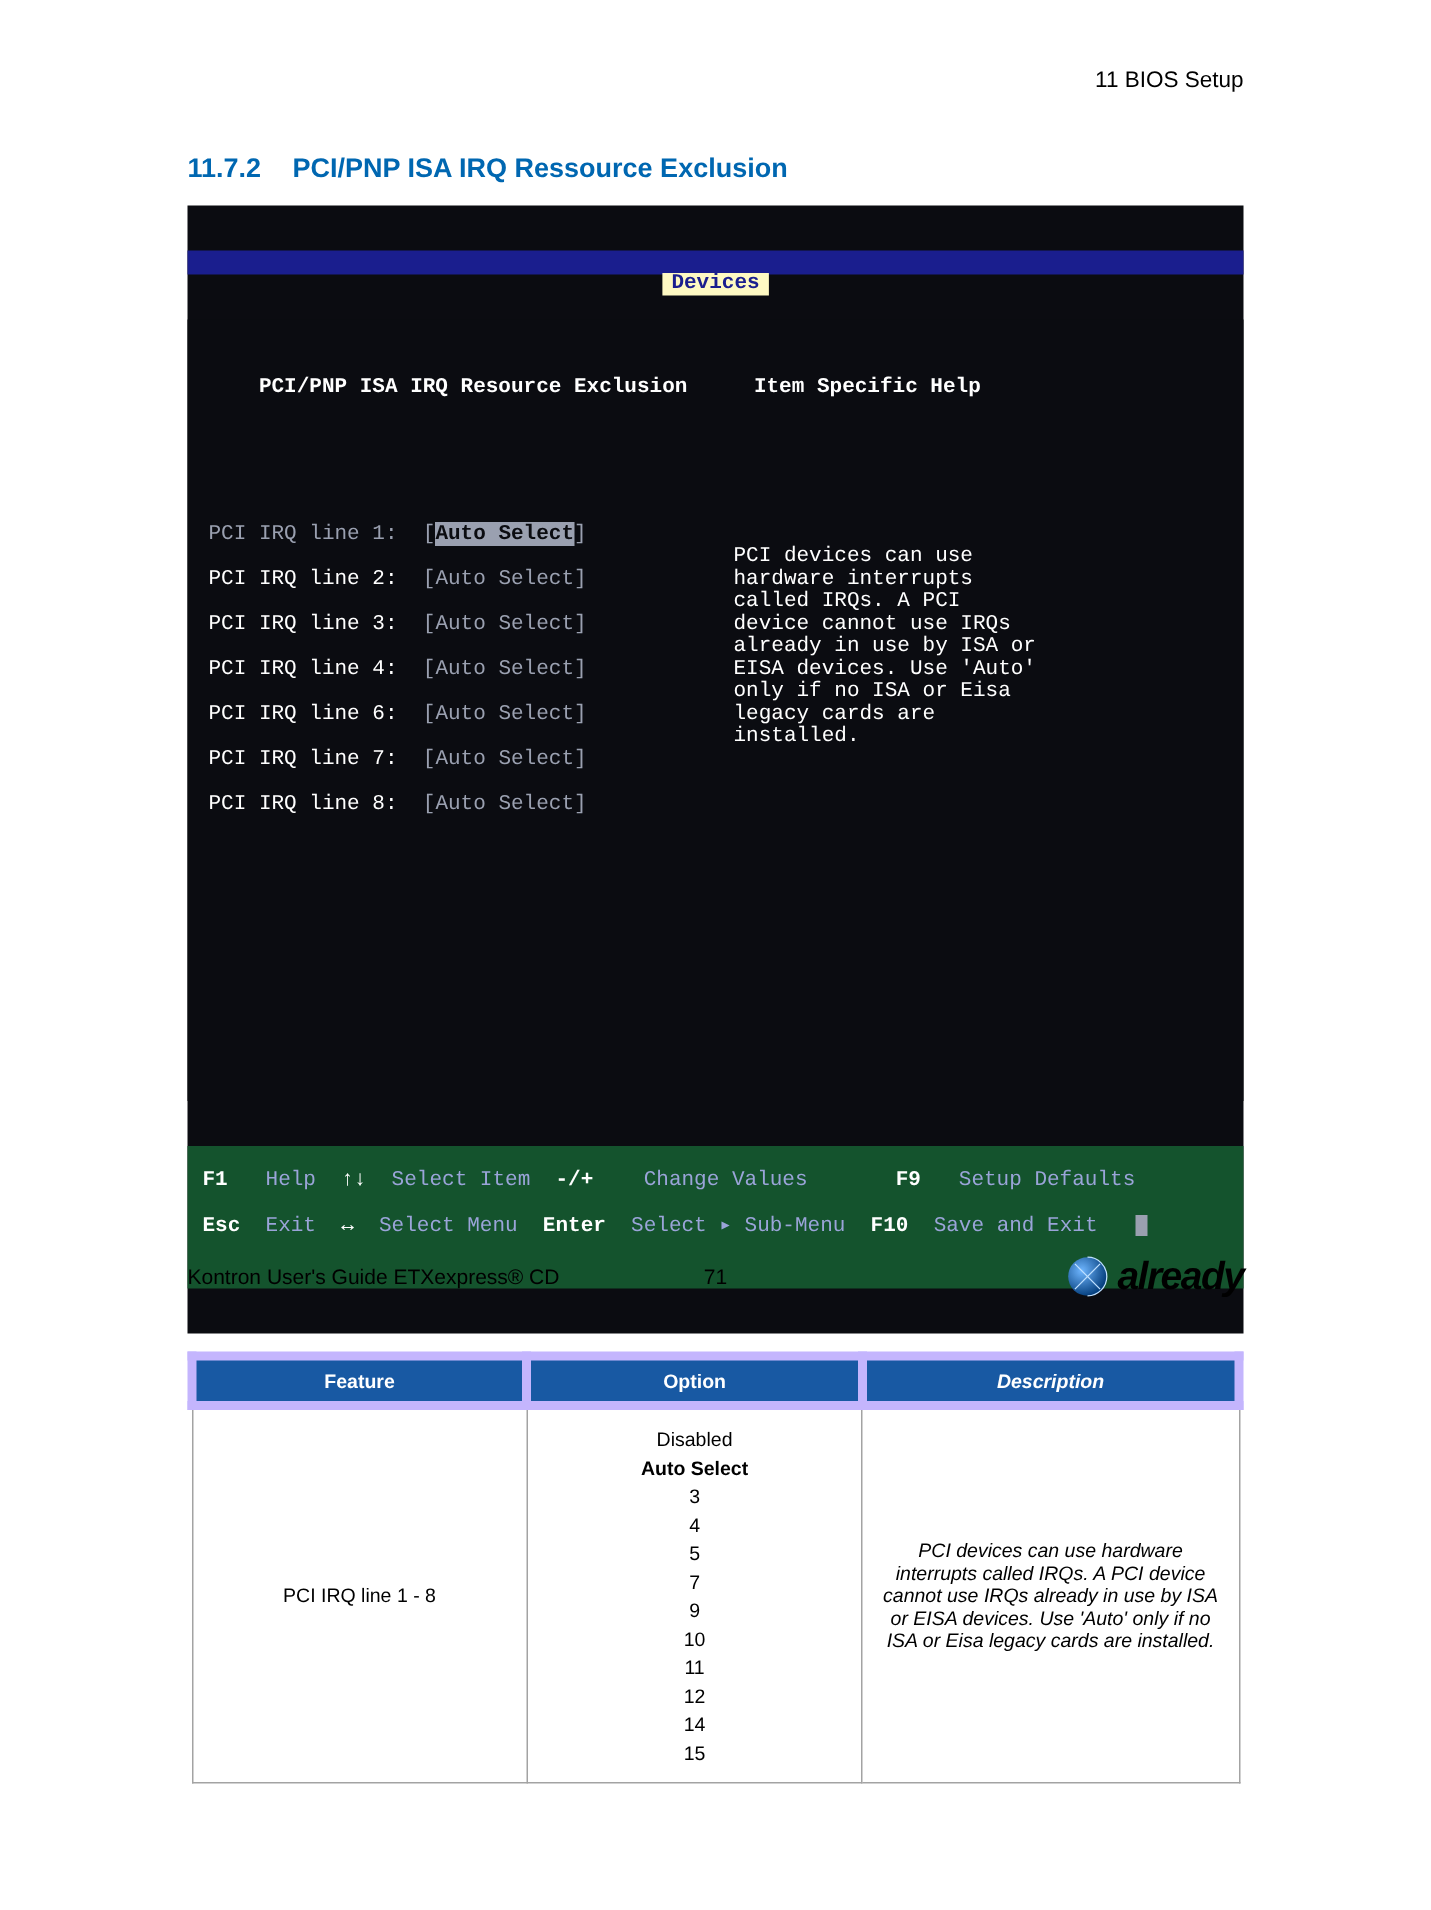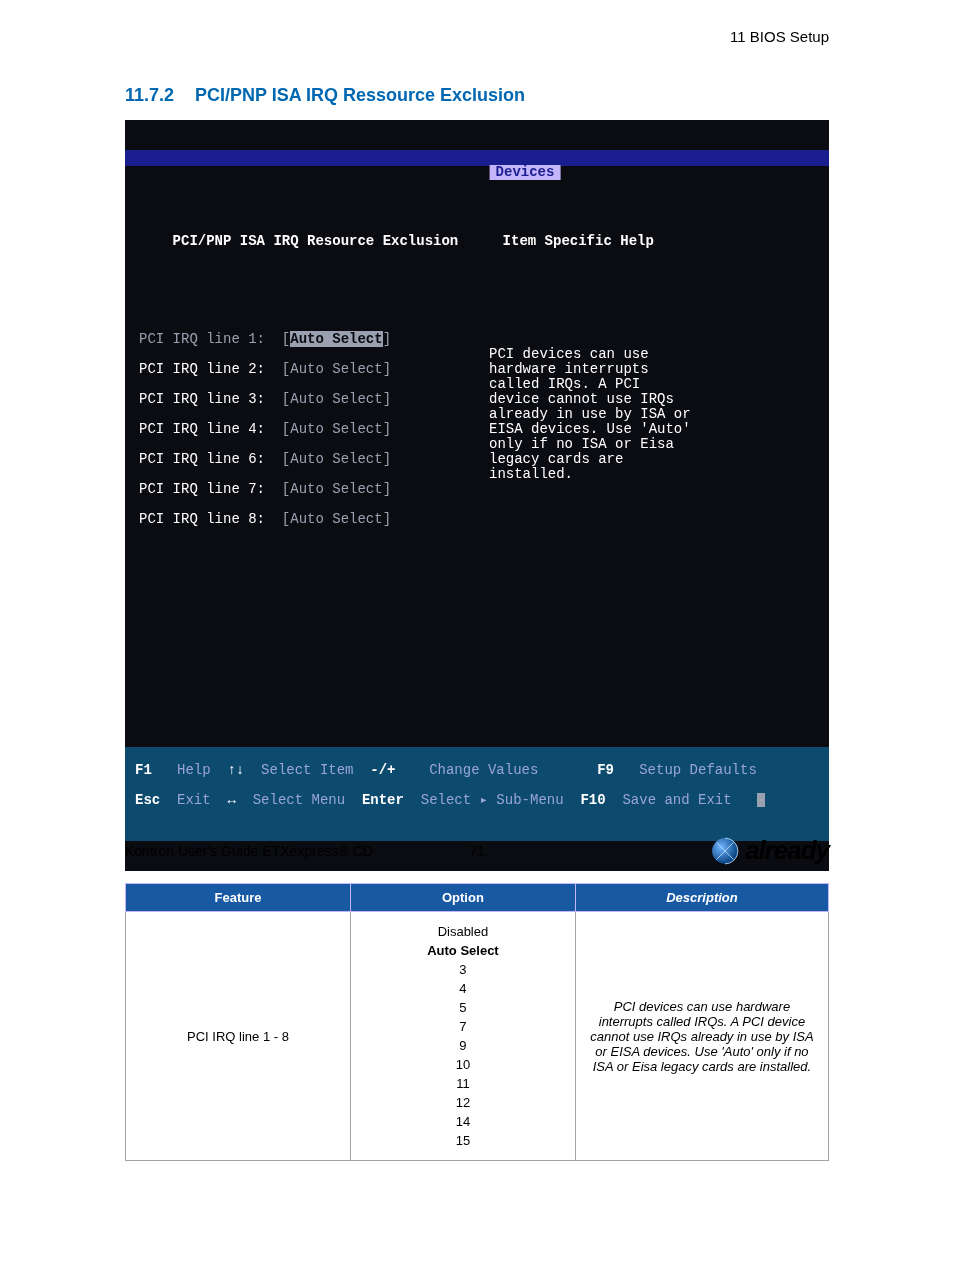--- a/index.html
+++ b/index.html
@@ -1,55 +1,55 @@
 <!DOCTYPE html>
 <html><head>
 <meta charset="utf-8">
 <style>
   * { margin: 0; padding: 0; box-sizing: border-box; }
   html, body { width: 954px; height: 1273px; background: #ffffff; font-family: "Segoe UI", "Helvetica Neue", Arial, sans-serif; color: #000; }
-  .page { position: relative; width: 954px; height: 906px; padding: 28px 125px 40px 125px; }
+  .page { position: relative; width: 954px; height: 906px; padding: 45px 125px 40px 125px; }
   .header-right { text-align: right; font-size: 15px; margin-bottom: 40px; }
   .section-heading { font-size: 18px; color: #0067b1; font-weight: 700; margin-bottom: 14px; }
   .sec-num { display:inline-block; width:70px; }
 
   
   .bios {
     width: 100%;
     font-family: "Courier New", Courier, monospace;
     font-size: 14px;
     line-height: 15px;
     color: #9aa0b0;
     background: #0b0c11;
     padding: 0;
     white-space: pre;
   }
   .bios .title-line { text-align: center; color: #e8d9b5; }
   .bios .tab-row { background: #1a1e8e; height: 16px; position: relative; }
-  .bios .tab-active { position:absolute; left:50%; transform:translateX(-50%); background:#c4b5fd; color:#1a1e8e; padding:0 6px; font-weight:bold;margin-left:48px; }
+  .bios .tab-active { position:absolute; left:50%; transform:translateX(-50%); background:#fef9c3; color:#1a1e8e; padding:0 6px; font-weight:bold; }
   .bios .body { background:#0b0c11; padding: 8px 14px 30px 14px; }
   .bios .irq-label { color:#ffffff; }
   .bios .irq-label.sel { color:#9aa0b0; }
   .bios .val { color:#9aa0b0; }
   .bios .val-sel-text { color:#0b0c11; background:#9aa0b0; font-weight:bold; }
   .bios .help-hdr { color:#ffffff; font-weight:bold; }
   .bios .help-body { color:#ffffff; }
   .bios .left-hdr { color:#ffffff; font-weight:bold; }
   .bios .row { display:flex; }
   .bios .left-col { width: 330px; }
   .bios .right-col { flex:1; }
-  .bios .footer { background:#0c4a6e; color:#ffffff; padding: 1px 10px 3px 10px; font-weight:bold; }
+  .bios .footer { background:#14532d; color:#ffffff; padding: 1px 10px 3px 10px; font-weight:bold; }
   .bios .footer .dim { color:#9aa4d8; font-weight:normal; }
   .bios .line { display:block; }
   .bios .pad { height:8px; }
   .bios .marker { background:#9aa0b0; width:8px; height:14px; display:inline-block; vertical-align:middle; }
 
   
   table.spec { width:100%; border-collapse:collapse; margin-top:12px; font-size:13px; }
-  table.spec th { background:#1859a3; color:#fff; font-weight:700; padding:6px; border:1px solid #c4b5fd; text-align:center; }
+  table.spec th { background:#1859a3; color:#fff; font-weight:700; padding:6px; border:6px solid #c4b5fd; text-align:center; }
   table.spec td { border:1px solid #a3a3a3; padding:10px 12px; text-align:center; vertical-align:middle; }
   table.spec .feature-col { width: 32%; }
   table.spec .option-col  { width: 32%; }
   table.spec .desc-col    { width: 36%; font-style:italic; }
   table.spec .opt-line { display:block; line-height:19px; }
   table.spec .opt-bold { font-weight:700; }
 
   
   .page-footer { position:absolute; left:125px; right:125px; bottom:40px; display:flex; align-items:center; justify-content:space-between; font-size:14px; }
   .page-footer .pnum { position:absolute; left:50%; transform:translateX(-50%); }

